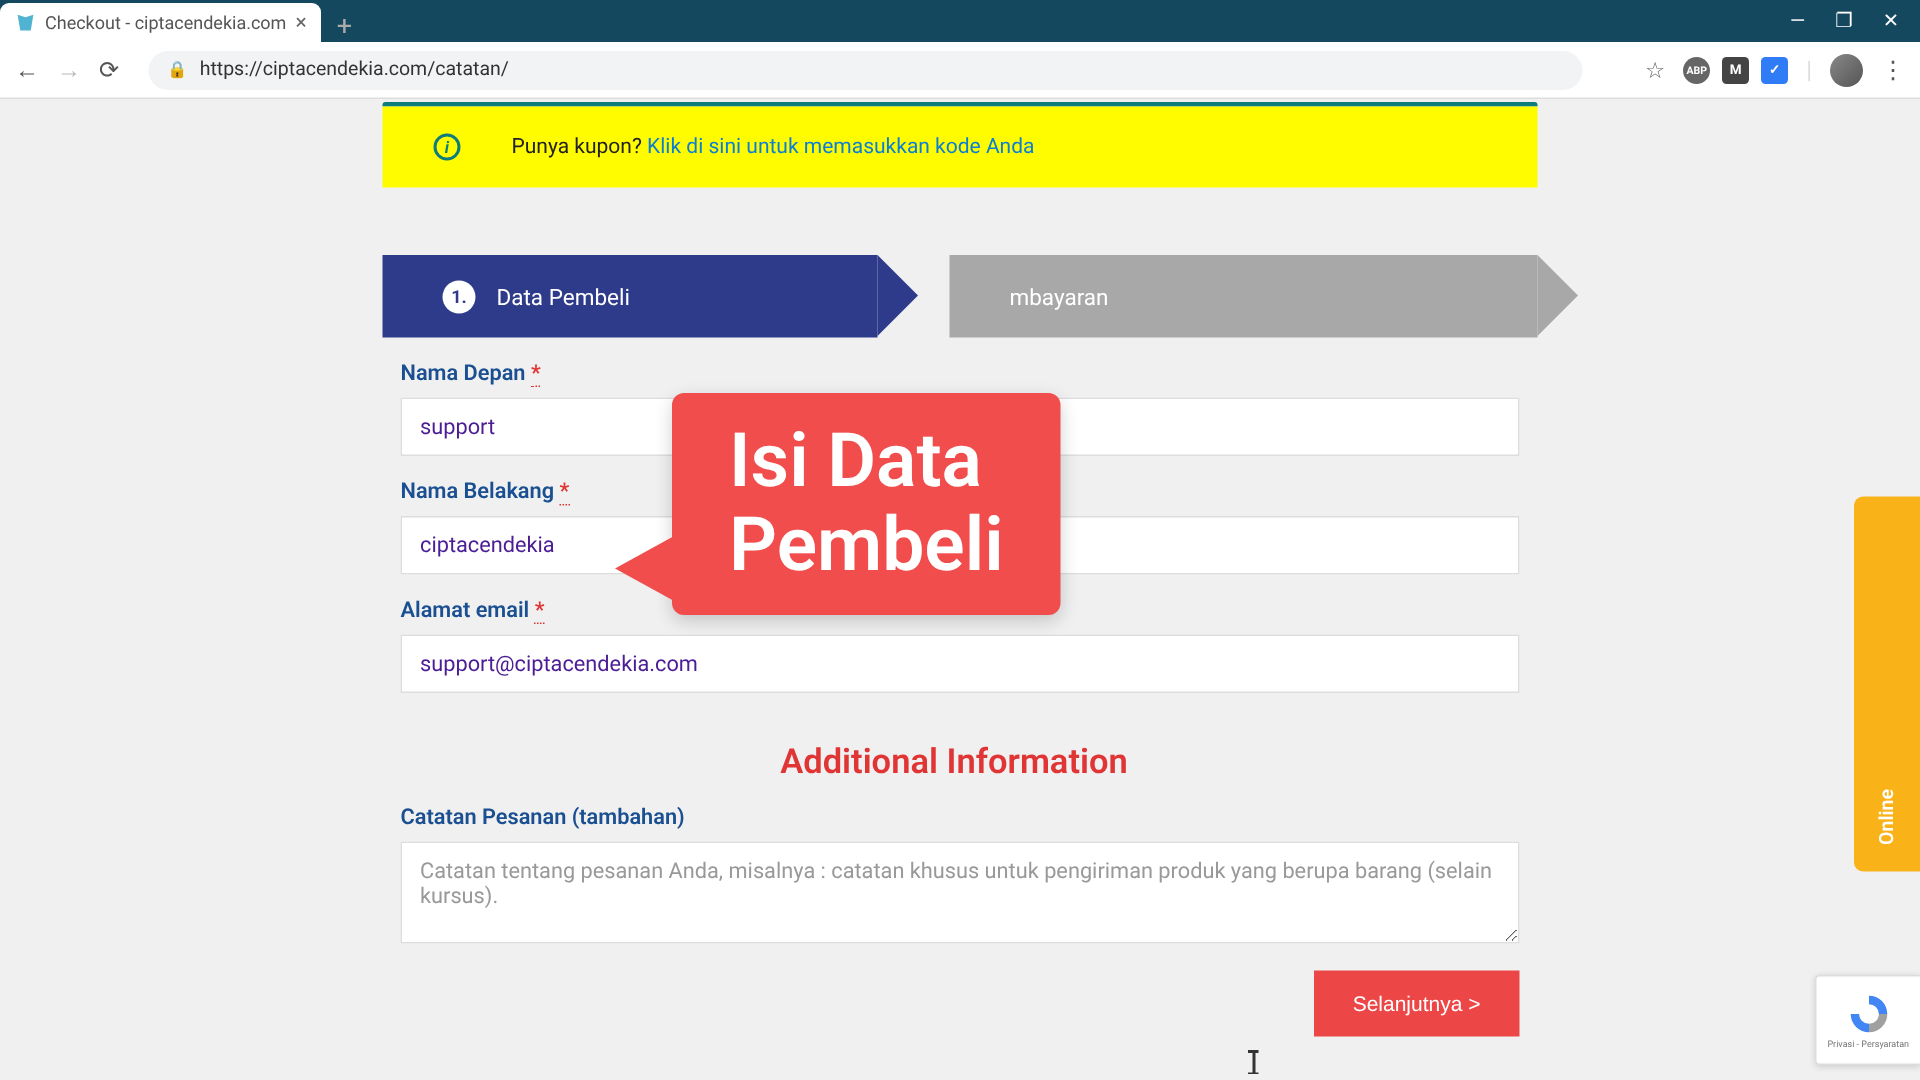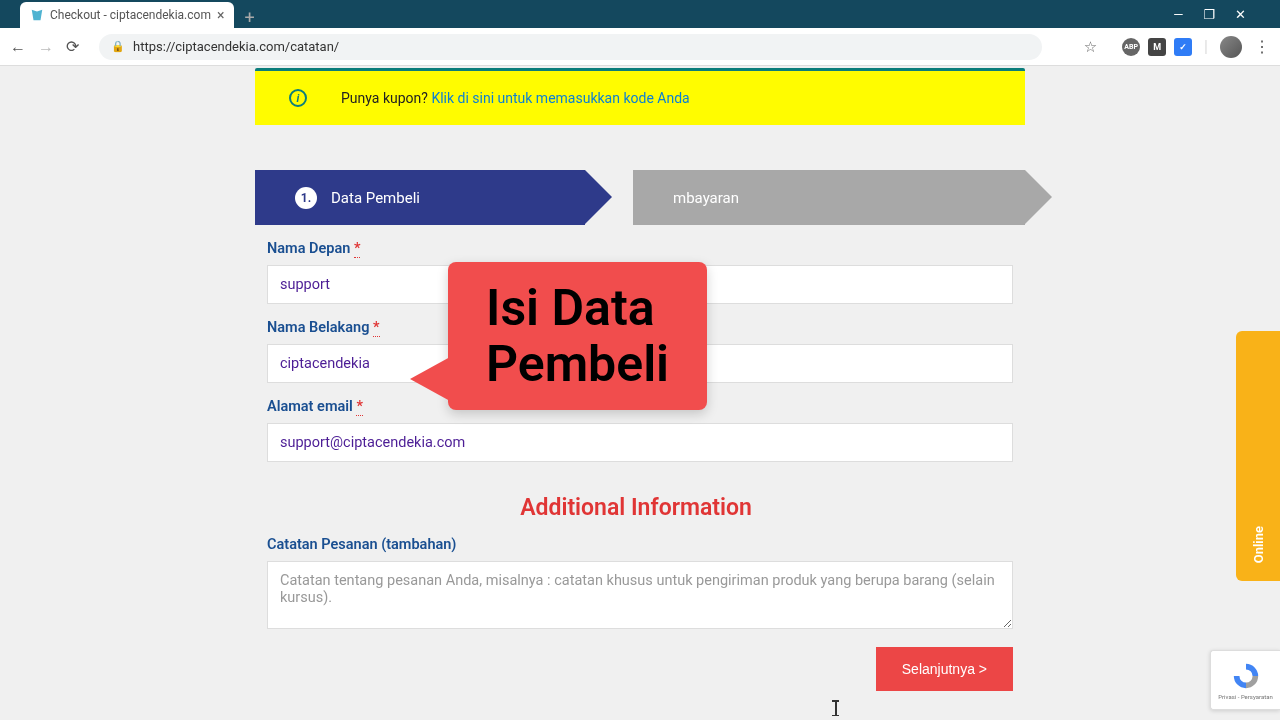--- a/index.html
+++ b/index.html
@@ -1,33 +1,33 @@
 <!DOCTYPE html>
 <html><head>
 <meta charset="utf-8">
 <style>
 * { margin: 0; padding: 0; box-sizing: border-box; }
 body { font-family: -apple-system, BlinkMacSystemFont, "Segoe UI", Roboto, sans-serif; background: #f0f0f0; width: 1280px; height: 720px; overflow: hidden; position: relative; }
 
 
-.browser-tabs { background: #14485e; height: 28px; display: flex; align-items: flex-end; padding: 0 20px; }
+.browser-tabs { background: #14485e; height: 28px; display: flex; align-items: flex-end; padding: 0 0; }
 .tab { background: #fff; height: 26px; display: flex; align-items: center; padding: 0 10px; border-radius: 6px 6px 0 0; min-width: 200px; gap: 6px; font-size: 12px; color: #555; }
 .tab-favicon { width: 14px; height: 14px; display: inline-block; }
 .tab-close { margin-left: auto; font-size: 14px; color: #666; cursor: pointer; }
 .new-tab { color: #aaa; padding: 0 10px; font-size: 18px; cursor: pointer; }
 .window-controls { margin-left: auto; display: flex; gap: 20px; padding: 0 14px; color: #fff; align-items: center; height: 28px; }
 .window-controls span { font-size: 13px; cursor: pointer; }
 
 .address-bar { background: #fff; height: 38px; display: flex; align-items: center; padding: 0 10px; gap: 12px; border-bottom: 1px solid #ddd; }
 .nav-icon { color: #555; font-size: 16px; cursor: pointer; }
 .nav-icon.disabled { color: #bbb; }
 .url-box { flex: 1; height: 26px; background: #f1f3f4; border-radius: 14px; display: flex; align-items: center; padding: 0 12px; font-size: 13px; color: #333; gap: 8px; margin: 0 30px 0 8px; }
 .lock-icon { color: #555; font-size: 11px; }
 .star-icon { color: #666; font-size: 15px; }
-.ext-icons { display: flex; gap: 8px; align-items: center; margin-left: 13px; }
+.ext-icons { display: flex; gap: 8px; align-items: center; }
 .ext-icon { width: 18px; height: 18px; border-radius: 3px; display: flex; align-items: center; justify-content: center; font-size: 9px; color: #fff; font-weight: bold; }
 .ext-abp { background: #666; border-radius: 50%; font-size: 7px; }
 .ext-m { background: #444; }
 .ext-check { background: #2f7cf6; }
 .avatar { width: 22px; height: 22px; border-radius: 50%; background: linear-gradient(135deg,#888,#555); }
 .kebab { color: #555; font-size: 16px; }
 
 
 .page { background: #f0f0f0; height: calc(720px - 66px); position: relative; padding-top: 2px; }
 .teal-bar { background: #0c7d7b; height: 3px; width: 770px; margin: 0 auto; border-radius: 2px 2px 0 0; }
@@ -49,21 +49,21 @@
 .req { color: #e03535; border-bottom: 1px dotted #e03535; }
 input[type=text], textarea { width: 100%; padding: 10px 12px; border: 1px solid #ddd; font-size: 14.5px; color: #4c1d95; font-family: inherit; outline: none; }
 textarea { height: 68px; resize: both; }
 textarea::placeholder { color: #999; }
 
 .section-title { color: #e03535; font-size: 23px; font-weight: 600; margin: 32px 0 8px -8px; text-align: center; }
 
 .next-btn { background: #ec4646; color: #fff; border: none; padding: 14px 26px; font-size: 14px; float: right; margin: 14px 0 0; cursor: pointer; }
 
 
-.callout { position: absolute; left: 448px; top: 196px; background: #f14d4d; color: #000000; border-radius: 8px; padding: 18px 38px; font-size: 50px; font-weight: 600; line-height: 1.12; box-shadow: 0 4px 12px rgba(0,0,0,0.18); }
+.callout { position: absolute; left: 448px; top: 196px; background: #f14d4d; color: #ffffff; border-radius: 8px; padding: 18px 38px; font-size: 50px; font-weight: 600; line-height: 1.12; box-shadow: 0 4px 12px rgba(0,0,0,0.18); }
 .callout::before { content: ''; position: absolute; left: -38px; top: 95px; border-right: 40px solid #f14d4d; border-top: 22px solid transparent; border-bottom: 22px solid transparent; }
 
 
 .online-tab { position: absolute; right: 0; top: 265px; width: 44px; height: 250px; background: #f9b218; border-radius: 6px 0 0 6px; display: flex; align-items: flex-end; justify-content: center; padding-bottom: 18px; }
 .online-tab span { writing-mode: vertical-rl; transform: rotate(180deg); color: #fff; font-size: 13px; font-weight: 600; }
 
 
 .recaptcha { position: absolute; right: 0; bottom: 10px; width: 70px; height: 60px; background: #fff; border: 1px solid #ddd; border-right: none; border-radius: 3px 0 0 3px; box-shadow: 0 1px 4px rgba(0,0,0,0.15); display: flex; flex-direction: column; align-items: center; justify-content: center; gap: 2px; }
 .recaptcha-logo { width: 30px; height: 30px; position: relative; display:flex; align-items:center; justify-content:center; }
 .recaptcha-txt { font-size: 6px; color: #777; }

